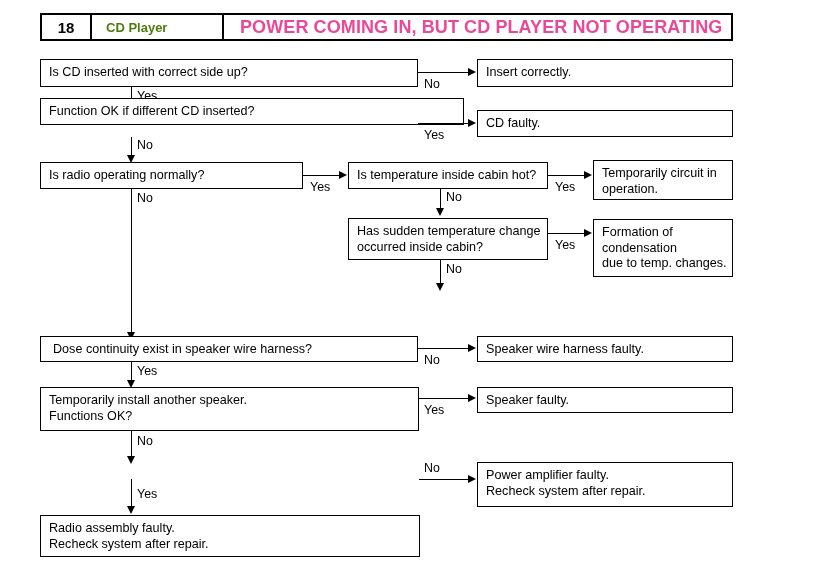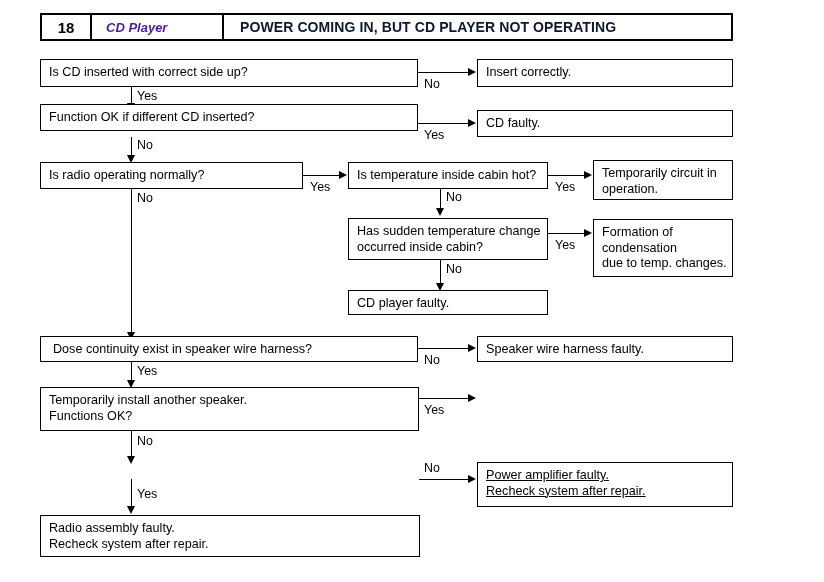--- a/index.html
+++ b/index.html
@@ -41,33 +41,32 @@
   }
   .hdr-sys {
     width: 132px;
     border-right: 2px solid #000;
     display: flex;
     align-items: center;
     padding-left: 14px;
     box-sizing: border-box;
     font-size: 13px;
     font-weight: bold;
-    color: #4c1d95;
-    font-style: italic;
+    color: #4d7c0f;
   }
   .hdr-title {
     flex: 1;
     display: flex;
     align-items: center;
     padding-left: 16px;
     box-sizing: border-box;
-    font-size: 14px;
+    font-size: 18px;
     font-weight: bold;
     letter-spacing: 0.1px;
-    color: #0f172a;
+    color: #ec4899;
   }
 
   
   .box {
     position: absolute;
     border: 1.6px solid #000;
     box-sizing: border-box;
     background: #fff;
     font-size: 12.6px;
     line-height: 15.5px;
@@ -126,21 +125,21 @@
 
   <div class="hline" style="left:418px; top:72px; width:51px;"></div>
   <div class="arr-right" style="left:468px; top:68px;"></div>
   <div class="lbl" style="left:424px; top:78px;">No</div>
   <div class="box" style="left:477px; top:59px; width:256px; height:28px;">Insert correctly.</div>
 
   <div class="vline" style="left:131px; top:87px; height:19px;"></div>
   <div class="arr-down" style="left:127px; top:103px;"></div>
   <div class="lbl" style="left:137px; top:90px;">Yes</div>
 
-  <div class="box" style="left:40px; top:104px; width:378px; height:27px;">Function OK if different CD inserted?</div>
+  <div class="box" style="left:40px; top:98px; width:424px; height:27px;">Function OK if different CD inserted?</div>
   <div class="hline" style="left:418px; top:123px; width:51px;"></div>
   <div class="arr-right" style="left:468px; top:119px;"></div>
   <div class="lbl" style="left:424px; top:129px;">Yes</div>
   <div class="box" style="left:477px; top:110px; width:256px; height:27px;">CD faulty.</div>
   <div class="vline" style="left:131px; top:137px; height:20px;"></div>
   <div class="arr-down" style="left:127px; top:155px;"></div>
   <div class="lbl" style="left:137px; top:139px;">No</div>
 
   <div class="box" style="left:40px; top:162px; width:263px; height:27px;">Is radio operating normally?</div>
   <div class="hline" style="left:303px; top:175px; width:37px;"></div>
@@ -166,44 +165,44 @@
   <div class="hline" style="left:548px; top:233px; width:37px;"></div>
   <div class="arr-right" style="left:584px; top:229px;"></div>
   <div class="lbl" style="left:555px; top:239px;">Yes</div>
   <div class="box" style="left:593px; top:219px; width:140px; height:58px;">Formation of
 condensation
 due to temp. changes.</div>
   <div class="vline" style="left:440px; top:260px; height:25px;"></div>
   <div class="arr-down" style="left:436px; top:283px;"></div>
   <div class="lbl" style="left:446px; top:263px;">No</div>
 
-  <div class="box" style="left:348px; top:290px; width:200px; height:25px;">CD player faulty.</div>
 
   <div class="box" style="left:40px; top:336px; width:378px; height:26px;padding-left:12px;">Dose continuity exist in speaker wire harness?</div>
   <div class="hline" style="left:418px; top:348px; width:51px;"></div>
   <div class="arr-right" style="left:468px; top:344px;"></div>
   <div class="lbl" style="left:424px; top:354px;">No</div>
   <div class="box" style="left:477px; top:336px; width:256px; height:26px;">Speaker wire harness faulty.</div>
   <div class="vline" style="left:131px; top:362px; height:20px;"></div>
   <div class="arr-down" style="left:127px; top:380px;"></div>
   <div class="lbl" style="left:137px; top:365px;">Yes</div>
 
   <div class="box" style="left:40px; top:387px; width:379px; height:44px;">Temporarily install another speaker.
 Functions OK?</div>
   <div class="hline" style="left:419px; top:398px; width:50px;"></div>
   <div class="arr-right" style="left:468px; top:394px;"></div>
   <div class="lbl" style="left:424px; top:404px;">Yes</div>
+  <div class="box" style="left:477px; top:387px; width:256px; height:26px;">Speaker faulty.</div>
   <div class="vline" style="left:131px; top:431px; height:28px;"></div>
   <div class="arr-down" style="left:127px; top:456px;"></div>
   <div class="lbl" style="left:137px; top:435px;">No</div>
 
   <div class="hline" style="left:419px; top:479px; width:50px;"></div>
   <div class="arr-right" style="left:468px; top:475px;"></div>
   <div class="lbl" style="left:424px; top:462px;">No</div>
-  <div class="box" style="left:477px; top:462px; width:256px; height:45px;text-decoration:underline;">Power amplifier faulty.
+  <div class="box" style="left:477px; top:462px; width:256px; height:45px;">Power amplifier faulty.
 Recheck system after repair.</div>
   <div class="vline" style="left:131px; top:479px; height:30px;"></div>
   <div class="arr-down" style="left:127px; top:506px;"></div>
   <div class="lbl" style="left:137px; top:488px;">Yes</div>
 
   <div class="box" style="left:40px; top:515px; width:380px; height:42px;">Radio assembly faulty.
 Recheck system after repair.</div>
 
 </div>
 

